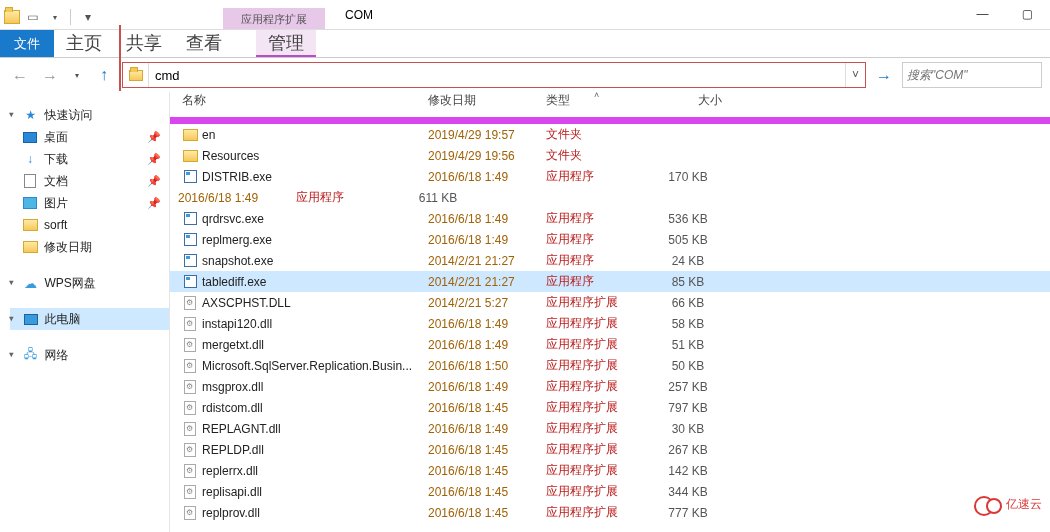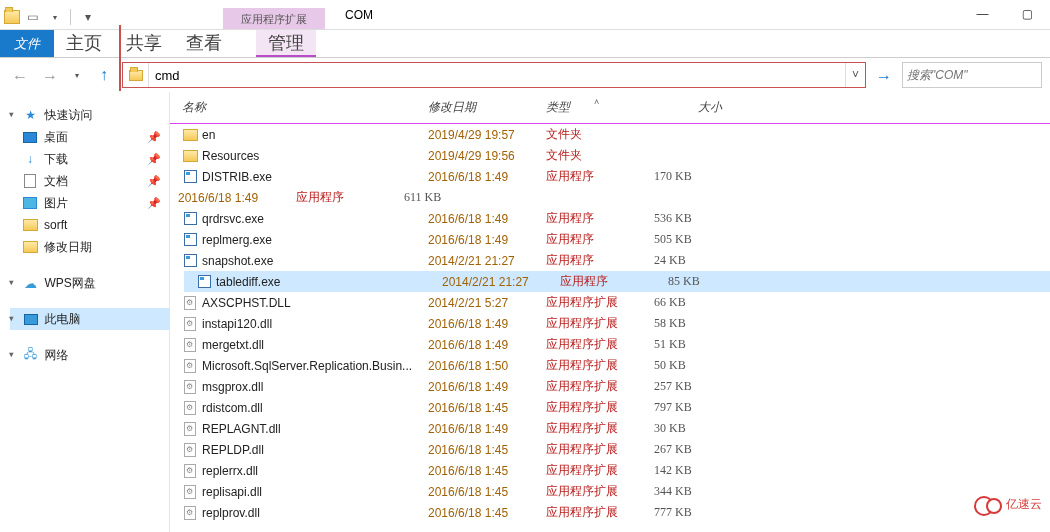--- a/index.html
+++ b/index.html
@@ -11,21 +11,21 @@
     .folder-ico::before { content: ''; position: absolute; top: -4px; left: 0; width: 6px; height: 4px; background: #f5c958; border: 1px solid #d4a935; border-bottom: none; }
     .qab-down { width: 18px; height: 18px; display: flex; align-items: center; justify-content: center; color: #555; font-size: 8px; }
     .qab-btn { width: 22px; height: 22px; display: flex; align-items: center; justify-content: center; color: #555; }
     .title-divider { width: 1px; height: 16px; background: #ccc; margin: 0 4px; }
     .tools-tab { background: #e8c8e8; padding: 4px 18px 2px; font-size: 11px; color: #555; margin-left: 120px; }
     .window-title { margin-left: 20px; font-size: 12px; color: #000; align-self: center; }
     .win-controls { position: absolute; right: 0; top: 0; display: flex; }
     .win-btn { width: 45px; height: 28px; display: flex; align-items: center; justify-content: center; color: #333; }
     
     .ribbon-tabs { height: 28px; display: flex; align-items: stretch; background: #fff; border-bottom: 1px solid #ccc; }
-    .file-tab { background: #1979ca; color: #fff; padding: 0 14px; display: flex; align-items: center; font-size: 13px; font-style: italic; }
+    .file-tab { background: #1979ca; color: #fff; padding: 0 14px; display: flex; align-items: center; font-size: 13px; }
     .rib-tab { padding: 0 12px; display: flex; align-items: center; color: #444; font-size: 18px; border-bottom: 2px solid transparent; }
     .rib-tab.tools { margin-left: 22px; border-bottom: 2px solid #b84dc7; background: #f4e5f4; }
     
     .nav-bar { height: 34px; display: flex; align-items: center; padding: 4px 8px; gap: 6px; background: #fff; }
     .nav-arrow { width: 24px; height: 24px; display: flex; align-items: center; justify-content: center; color: #999; font-size: 16px; }
     .nav-arrow.up { color: #1979ca; }
     .addr-wrap { flex: 1; display: flex; border: 1.5px solid #c75050; position: relative; height: 26px; }
     .addr-outline { position: absolute; border: 1.5px solid #c75050; left: -4px; top: -38px; right: 752px; bottom: -4px; pointer-events: none; }
     .addr-ico { width: 26px; display: flex; align-items: center; justify-content: center; background: #fff; border-right: 1px solid #ddd; }
     .addr-input { flex: 1; border: none; outline: none; padding: 0 6px; font-size: 13px; }
@@ -46,33 +46,33 @@
     .ico-star { color: #2b88d8; }
     .ico-desktop { width: 14px; height: 11px; background: #2b88d8; border: 1px solid #1565a3; }
     .ico-doc { width: 12px; height: 14px; background: #fff; border: 1px solid #888; position: relative; }
     .ico-pic { width: 14px; height: 12px; background: #4db6e2; border: 1px solid #2b88d8; }
     .ico-folder { width: 15px; height: 12px; background: linear-gradient(#ffe9a6,#f5c958); border: 1px solid #d4a935; }
     .ico-cloud { color: #3a9bdc; font-size: 13px; }
     .ico-pc { width: 14px; height: 11px; background: #3a9bdc; border: 1px solid #1565a3; }
     .ico-net { color: #3a9bdc; }
     
     .file-pane { flex: 1; display: flex; flex-direction: column; overflow: hidden; }
-    .cols { display: flex; height: 32px; align-items: center; border-bottom: 1px solid #d946ef; color: #444; padding-left: 8px; font-style: italic; }
+    .cols { display: flex; height: 32px; border-bottom: 7px solid #d946ef; color: #444; padding-left: 8px; }
     .col-name { width: 250px; padding-left: 4px; }
     .col-date { width: 118px; }
     .col-type { width: 108px; position: relative; }
     .col-type .sort { position: absolute; top: -2px; left: 48px; font-size: 9px; color: #666; }
     .col-size { width: 80px; text-align: right; padding-right: 12px; }
     .rows { overflow-y: auto; }
     .row { display: flex; height: 21px; align-items: center; padding-left: 8px; color: #222; }
-    .row.selected { background: #cde8ff; margin-left: 14px; }
+    .row.selected { background: #cde8ff; }
     .row .c-name { width: 250px; display: flex; align-items: center; gap: 4px; padding-left: 4px; }
     .row .c-date { width: 118px; color: #a16207; }
     .row .c-type { width: 108px; color: #b91c1c; }
-    .row .c-size { width: 80px; text-align: left; padding-right: 12px; color: #555; font-family: Liberation Serif, serif; }
+    .row .c-size { width: 80px; text-align: center; padding-right: 12px; color: #555; }
     .fico { width: 16px; height: 16px; flex-shrink: 0; display: inline-flex; align-items: center; justify-content: center; }
     .fico-folder { width: 15px; height: 12px; background: linear-gradient(#ffe9a6,#f5c958); border: 1px solid #d4a935; }
     .fico-exe { width: 13px; height: 13px; background: #fff; border: 1px solid #3a6ea5; position: relative; }
     .fico-exe::after { content: ''; position: absolute; left: 1px; top: 1px; width: 4px; height: 3px; background: #3a9bdc; }
     .fico-dll { width: 12px; height: 14px; background: #fff; border: 1px solid #aaa; position: relative; }
     .fico-dll::after { content: '⚙'; position: absolute; font-size: 8px; left: 1px; top: 1px; color: #888; }
     
     .watermark { position: absolute; right: 8px; bottom: 18px; display: flex; align-items: center; gap: 4px; color: #d93838; font-size: 18px; font-weight: 500; }
     .watermark .logo { width: 28px; height: 20px; position: relative; }
     .watermark .logo::before, .watermark .logo::after { content: ''; position: absolute; border: 2px solid #d93838; border-radius: 50%; background: #fff; }

